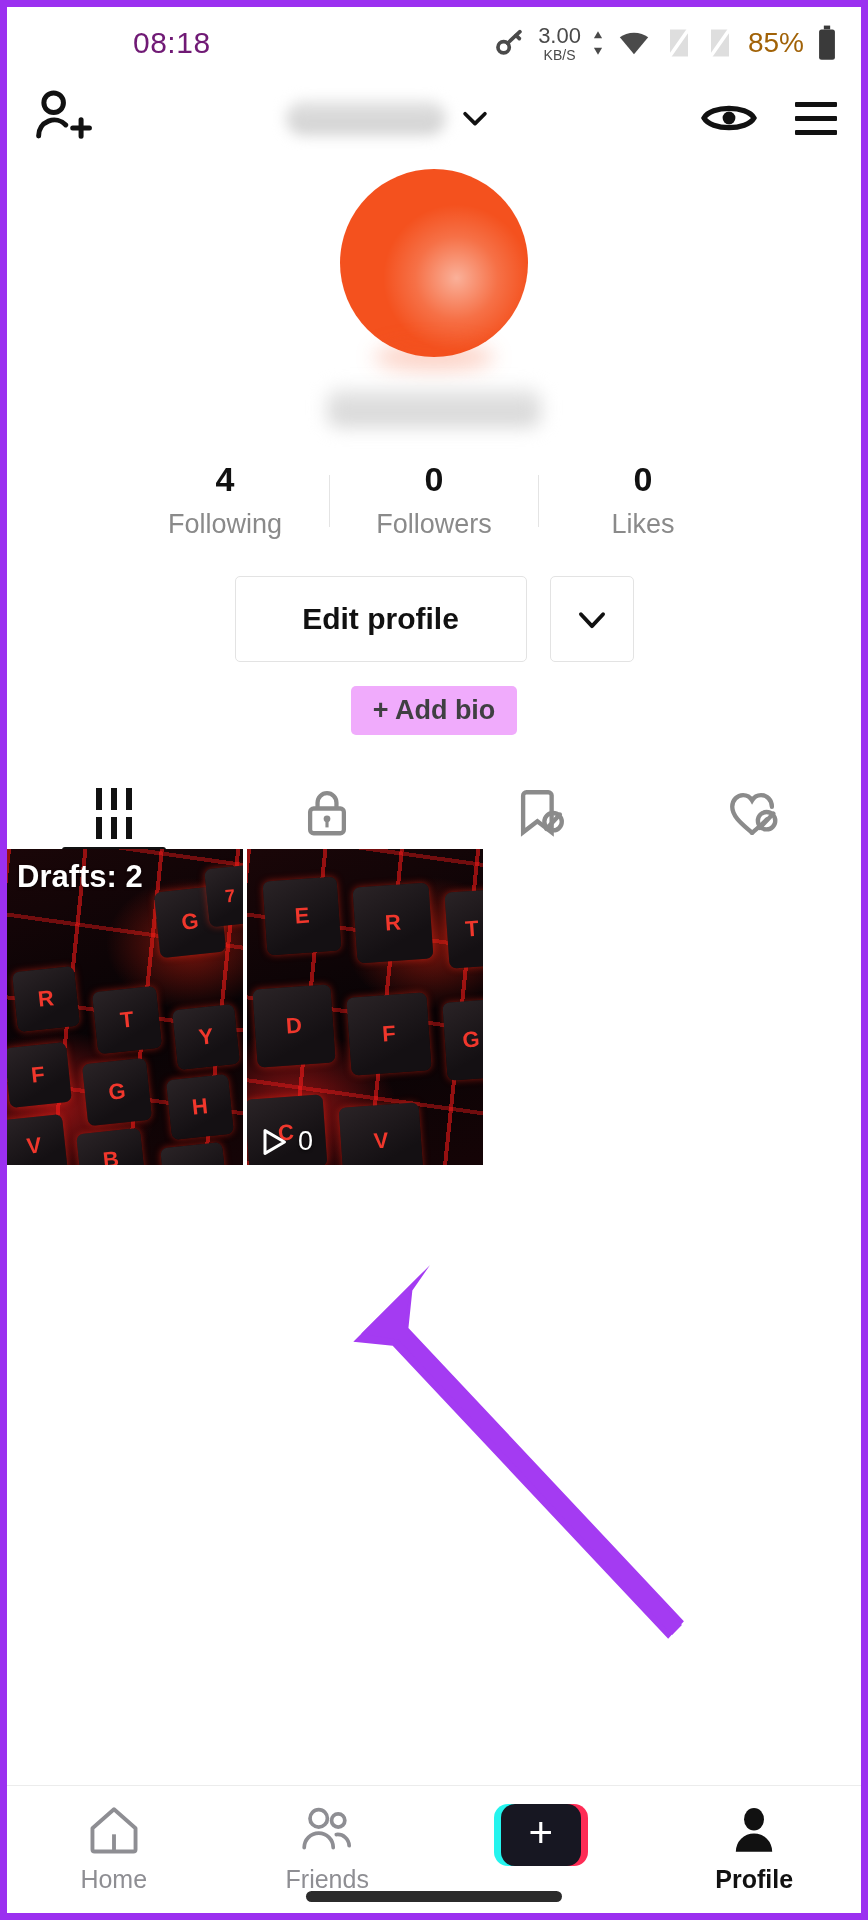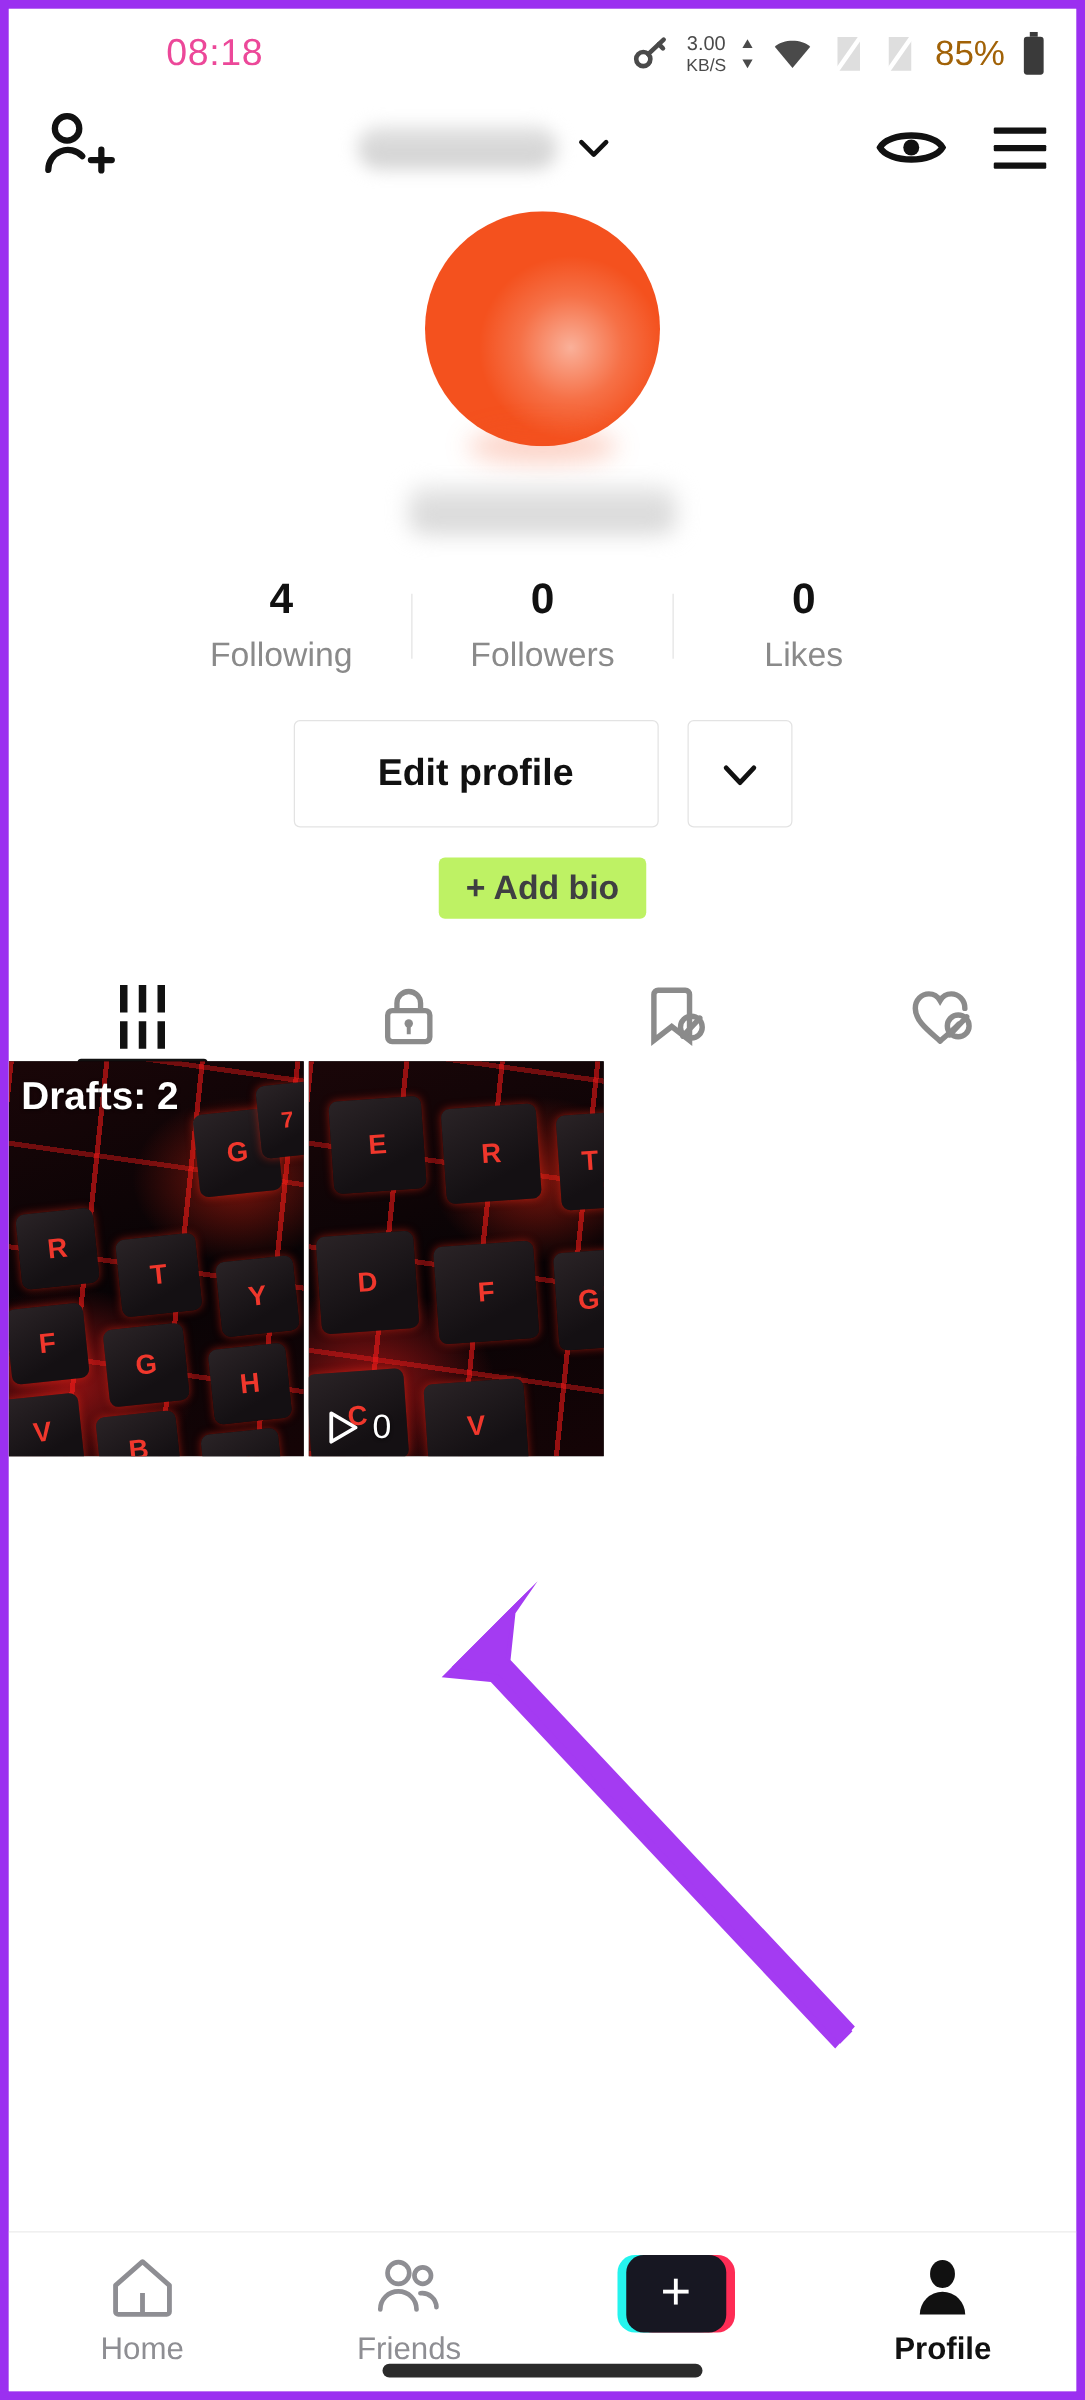--- a/index.html
+++ b/index.html
@@ -30,38 +30,38 @@
     flex: 0 0 72px;
     display: flex;
     align-items: center;
     padding: 0 22px 0 0;
     position: relative;
   }
   .sb-clock {
     position: absolute;
     left: 126px;
     font-size: 30px;
-    color: #ec4899;
+    color: #701a75;
     letter-spacing: 0.5px;
   }
   .sb-right {
     position: absolute;
     right: 22px;
     display: flex;
     align-items: center;
     gap: 11px;
   }
   .sb-speed {
     display: flex;
     flex-direction: column;
     align-items: center;
     line-height: 1;
     color: #4a4a4a;
   }
-  .sb-speed .val { font-size: 16px; font-weight: 500; }
+  .sb-speed .val { font-size: 22px; font-weight: 500; }
   .sb-speed .unit { font-size: 14px; margin-top: 1px; }
   .sb-battpct { font-size: 28px; color: #a16207; margin-left: 2px; }
   .icon-gray { fill: #4a4a4a; }
 
   
   .header {
     height: 78px;
     flex: 0 0 78px;
     display: flex;
     align-items: center;
@@ -140,21 +140,21 @@
     font-size: 30px; font-weight: bold; color: #111;
   }
   .btn-caret {
     width: 84px; height: 86px;
     border: 1px solid #e3e3e3; border-radius: 5px;
     background: #fff;
     display: flex; align-items: center; justify-content: center;
   }
   .addbio-row { margin-top: 24px; display: flex; justify-content: center; }
   .addbio {
-    background: #bef264;
+    background: #f0abfc;
     padding: 9px 22px; border-radius: 5px;
     font-size: 27px; font-weight: bold; color: #3f3f42;
   }
 
   
   .tabs {
     margin-top: 42px;
     display: flex; position: relative;
   }
   .tab {

